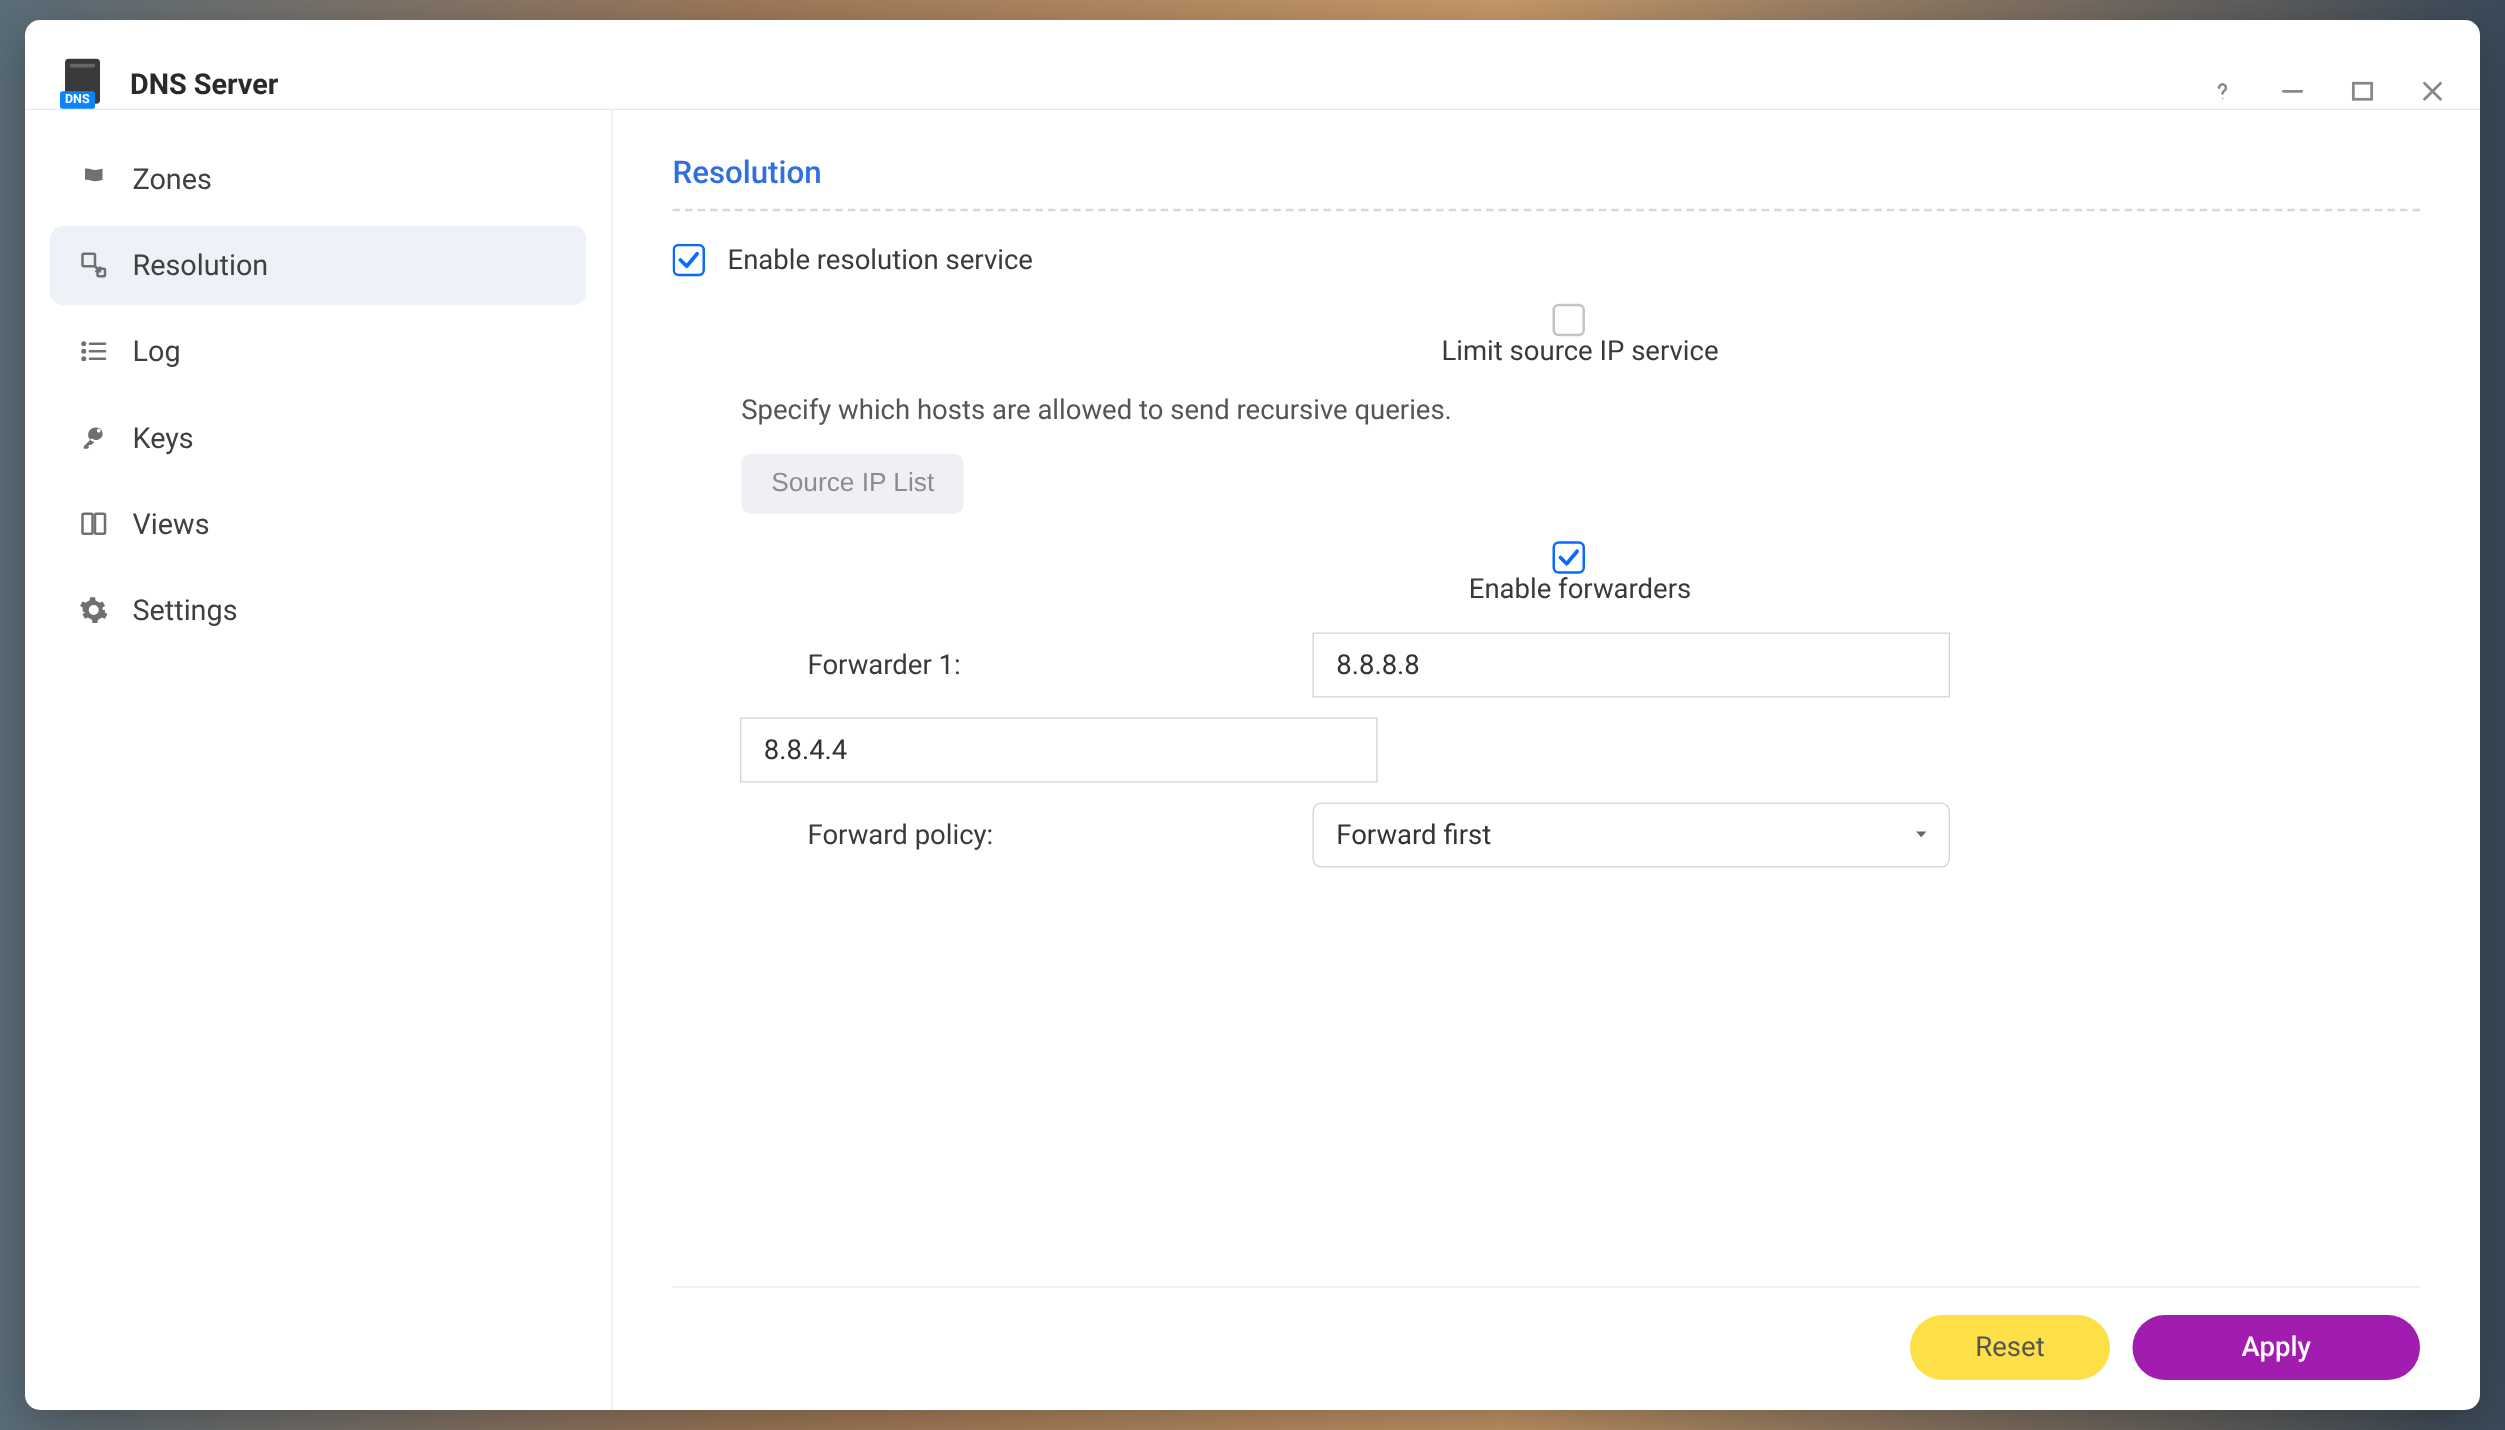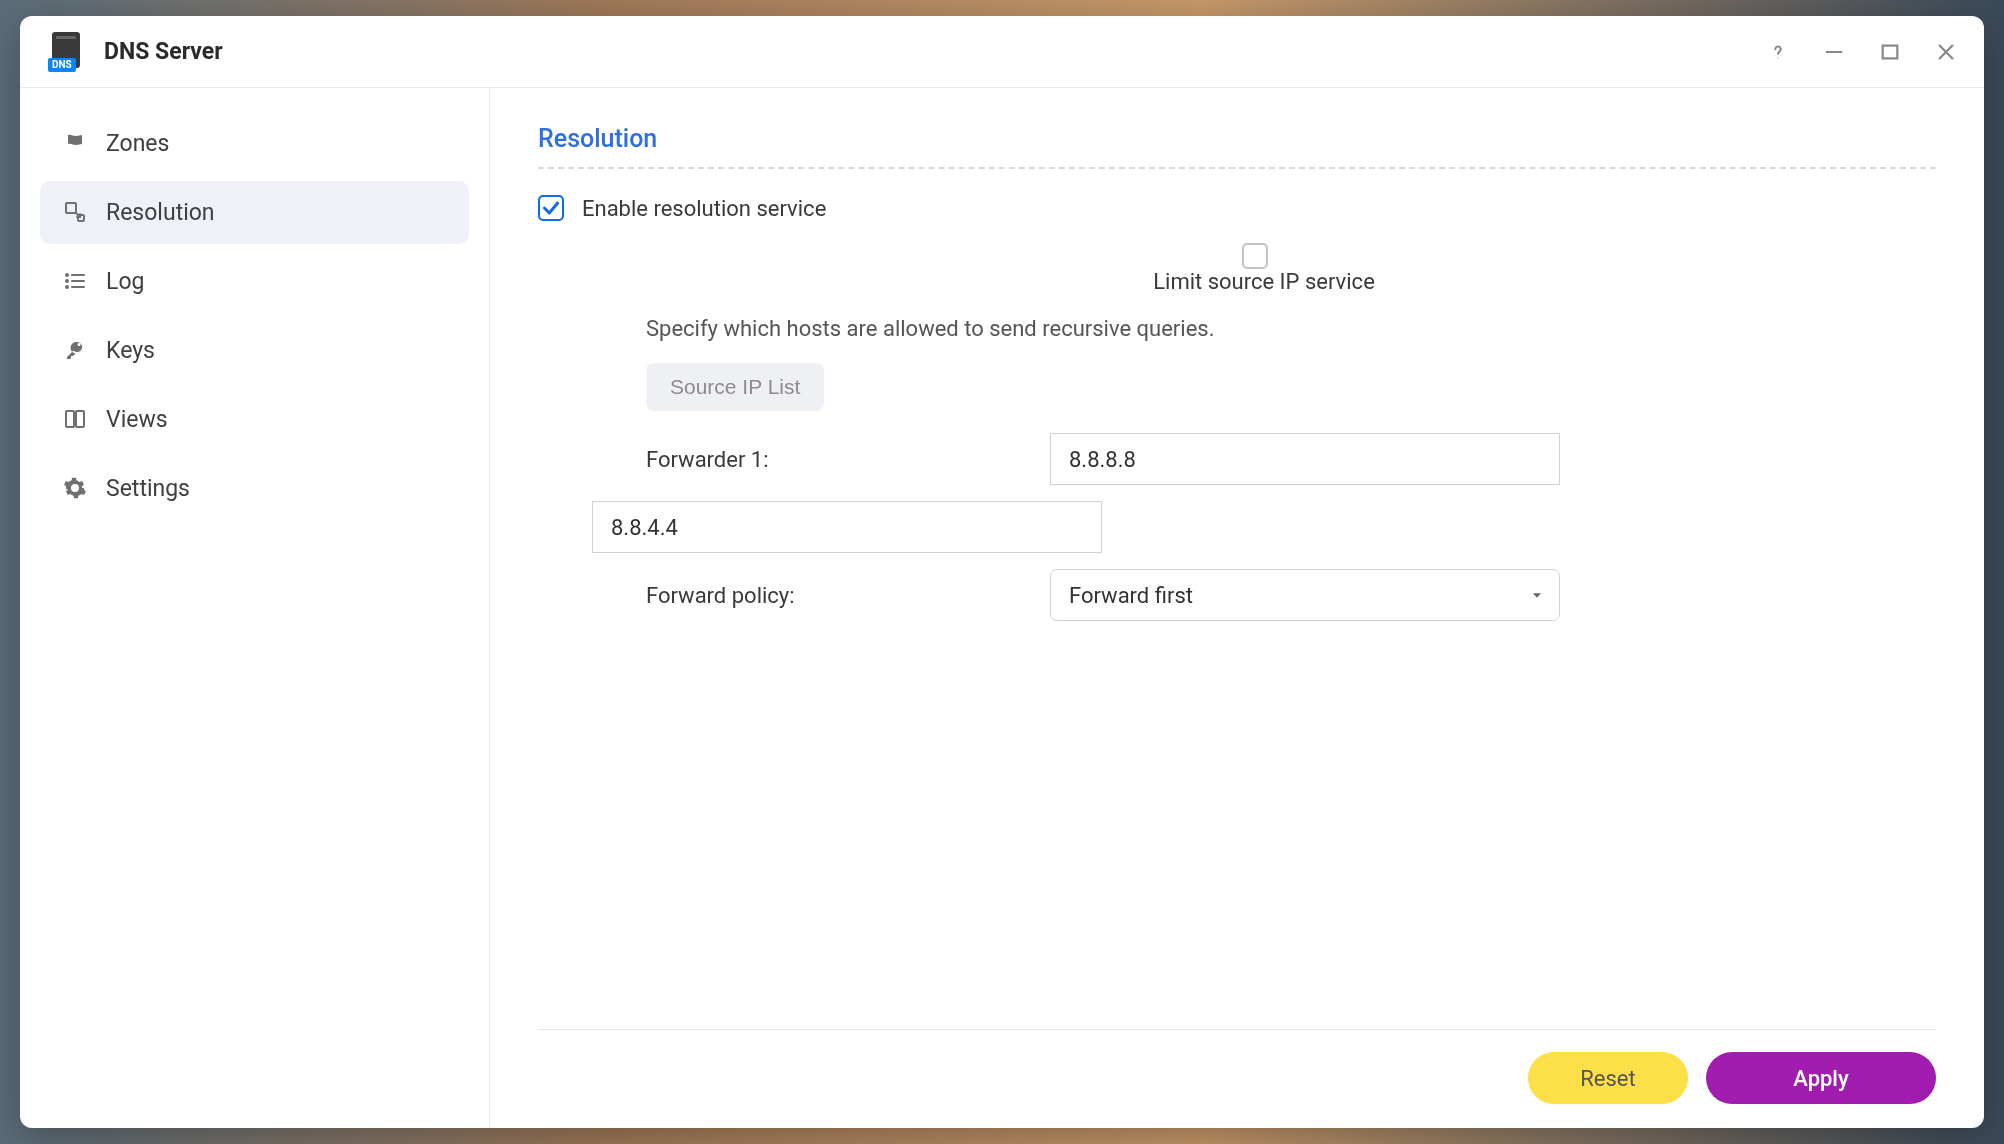--- a/index.html
+++ b/index.html
@@ -19,21 +19,21 @@
     background: #fff;
     border-radius: 12px;
     box-shadow: 0 10px 40px rgba(0,0,0,0.3);
     display: flex;
     flex-direction: column;
     overflow: hidden;
   }
   .titlebar {
     height: 72px;
     display: flex;
-    align-items: center;
+    align-items: flex-end;
     padding: 0 24px 0 28px;
     border-bottom: 1px solid #e8e8e8;
     flex-shrink: 0;
   }
   .titlebar-left {
     display: flex;
     align-items: center;
     gap: 16px;
   }
   .app-icon {
@@ -166,21 +166,21 @@
     background: #fff;
     cursor: pointer;
     flex-shrink: 0;
   }
   .checkbox.checked {
     border-color: #0a69ff;
   }
   .checkbox.checked svg { color: #0a69ff; }
   .checkbox:not(.checked) svg { display: none; }
   .indent-1 { margin-left: 54px; flex-direction: column; }
-  .indent-2 { margin-left: 108px; }
+  .indent-2 { margin-left: 55px; }
   .indent-2b { margin-left: 54px; }
   .help-text {
     color: #555;
     font-size: 22px;
   }
   .btn-secondary {
     display: inline-flex;
     align-items: center;
     justify-content: center;
     padding: 12px 24px;
@@ -392,20 +392,28 @@
         </div>
 
         <div class="row indent-2">
           <span class="help-text">Specify which hosts are allowed to send recursive queries.</span>
         </div>
 
         <div class="row indent-2">
           <button class="btn-secondary">Source IP List</button>
         </div>
 
+        <div class="row indent-1">
+          <span class="checkbox checked">
+            <svg width="20" height="20" viewBox="0 0 24 24" fill="none" stroke="currentColor" stroke-width="3.5" stroke-linecap="round" stroke-linejoin="round">
+                <polyline points="4 12 10 18 20 6"></polyline>
+              </svg>
+          </span>
+          <span>Enable forwarders</span>
+        </div>
 
         <div class="field-row indent-2b">
           <div class="field-label indent-2b">Forwarder 1:</div>
           <input class="text-input" type="text" value="8.8.8.8" style="">
         </div>
 
         <div class="field-row indent-2b">
           <input class="text-input" type="text" value="8.8.4.4" style="">
         </div>
 

